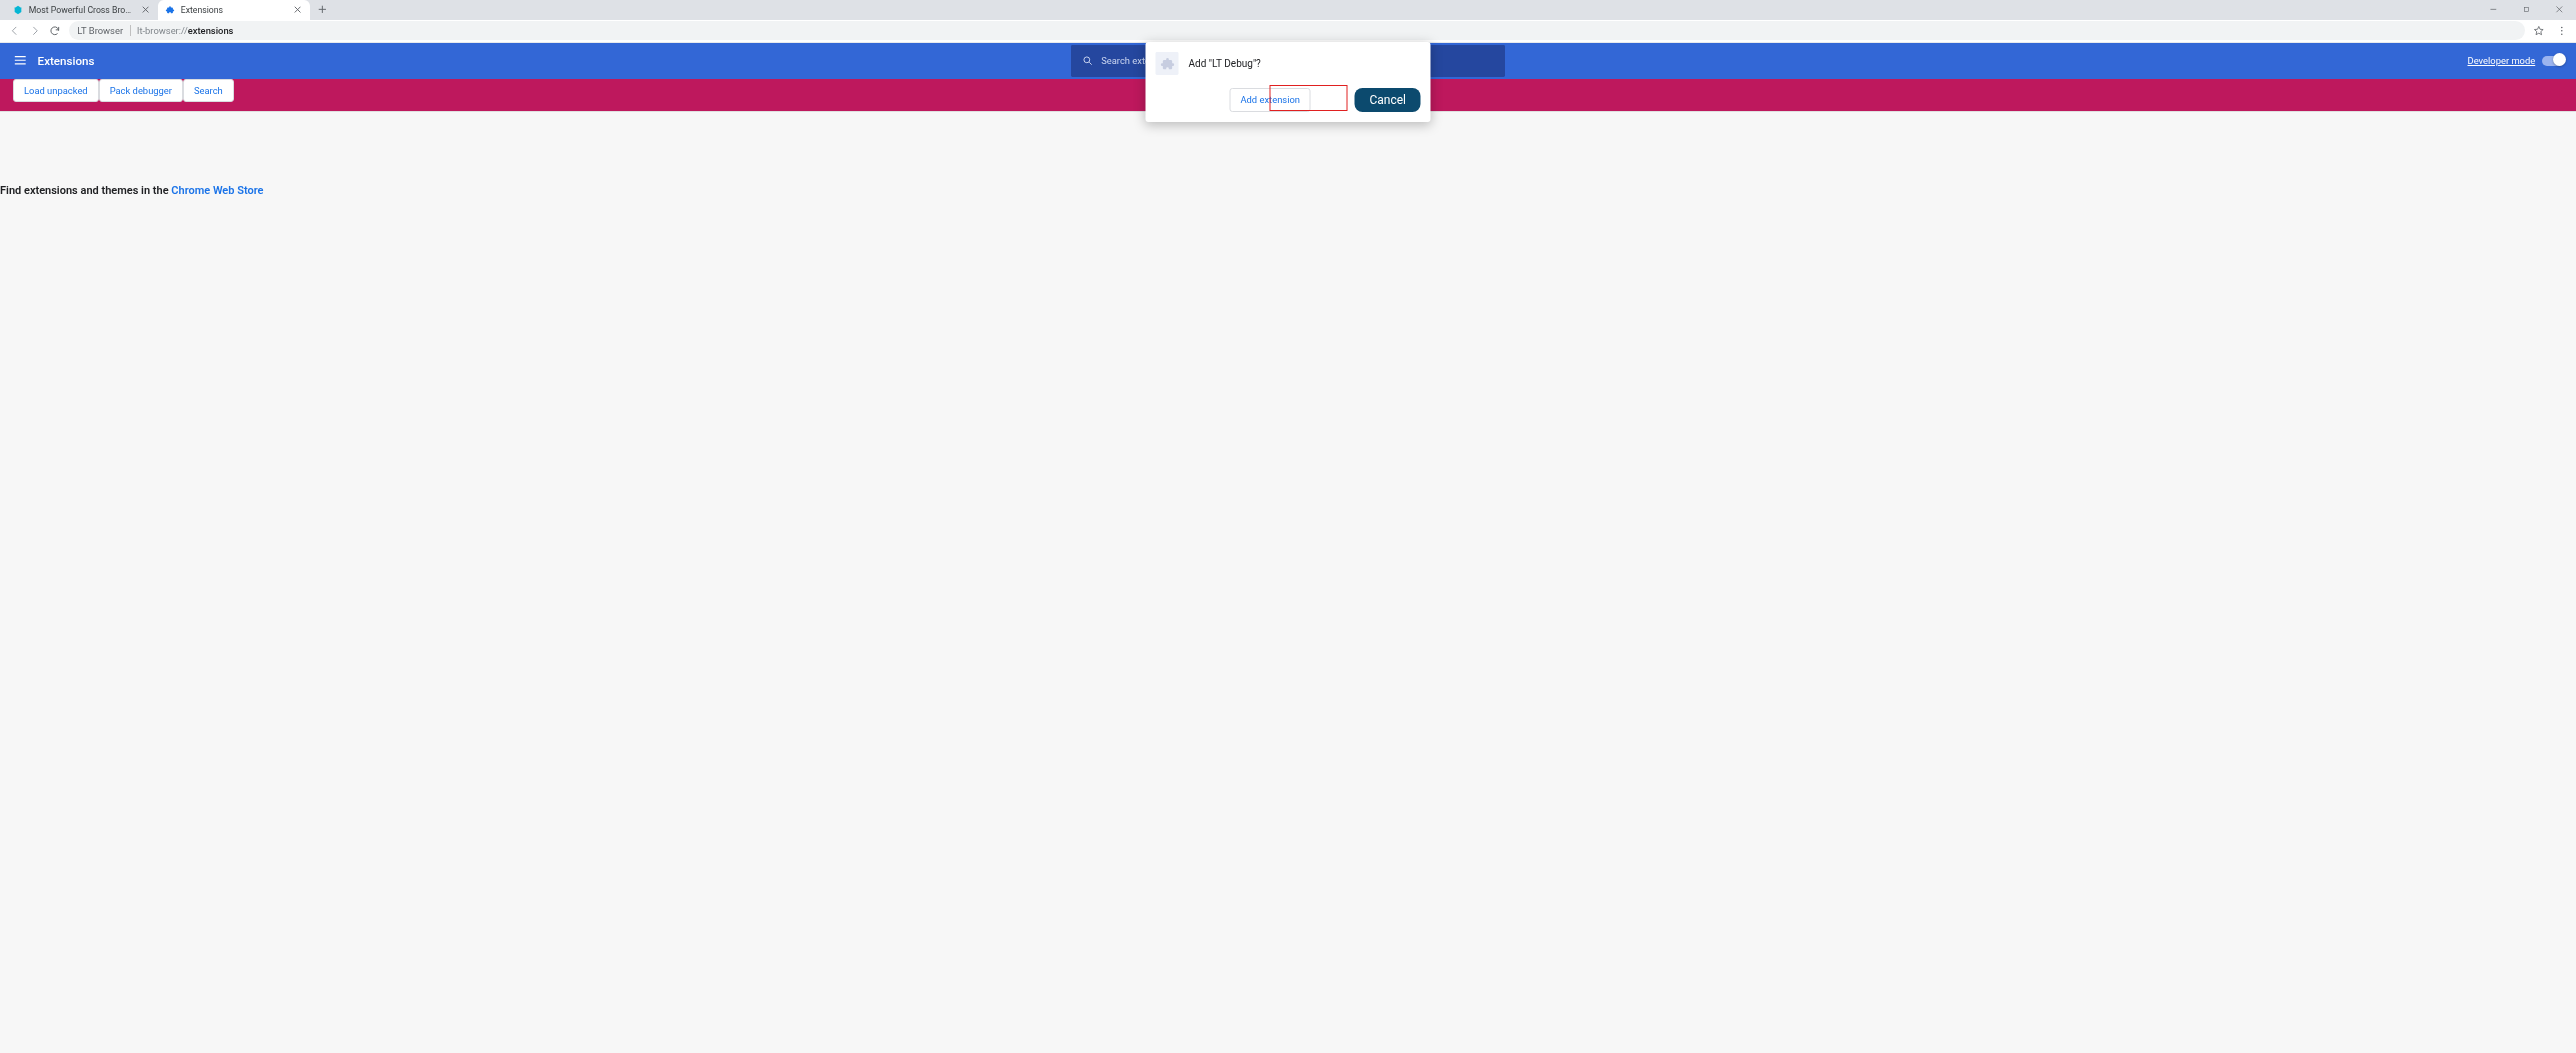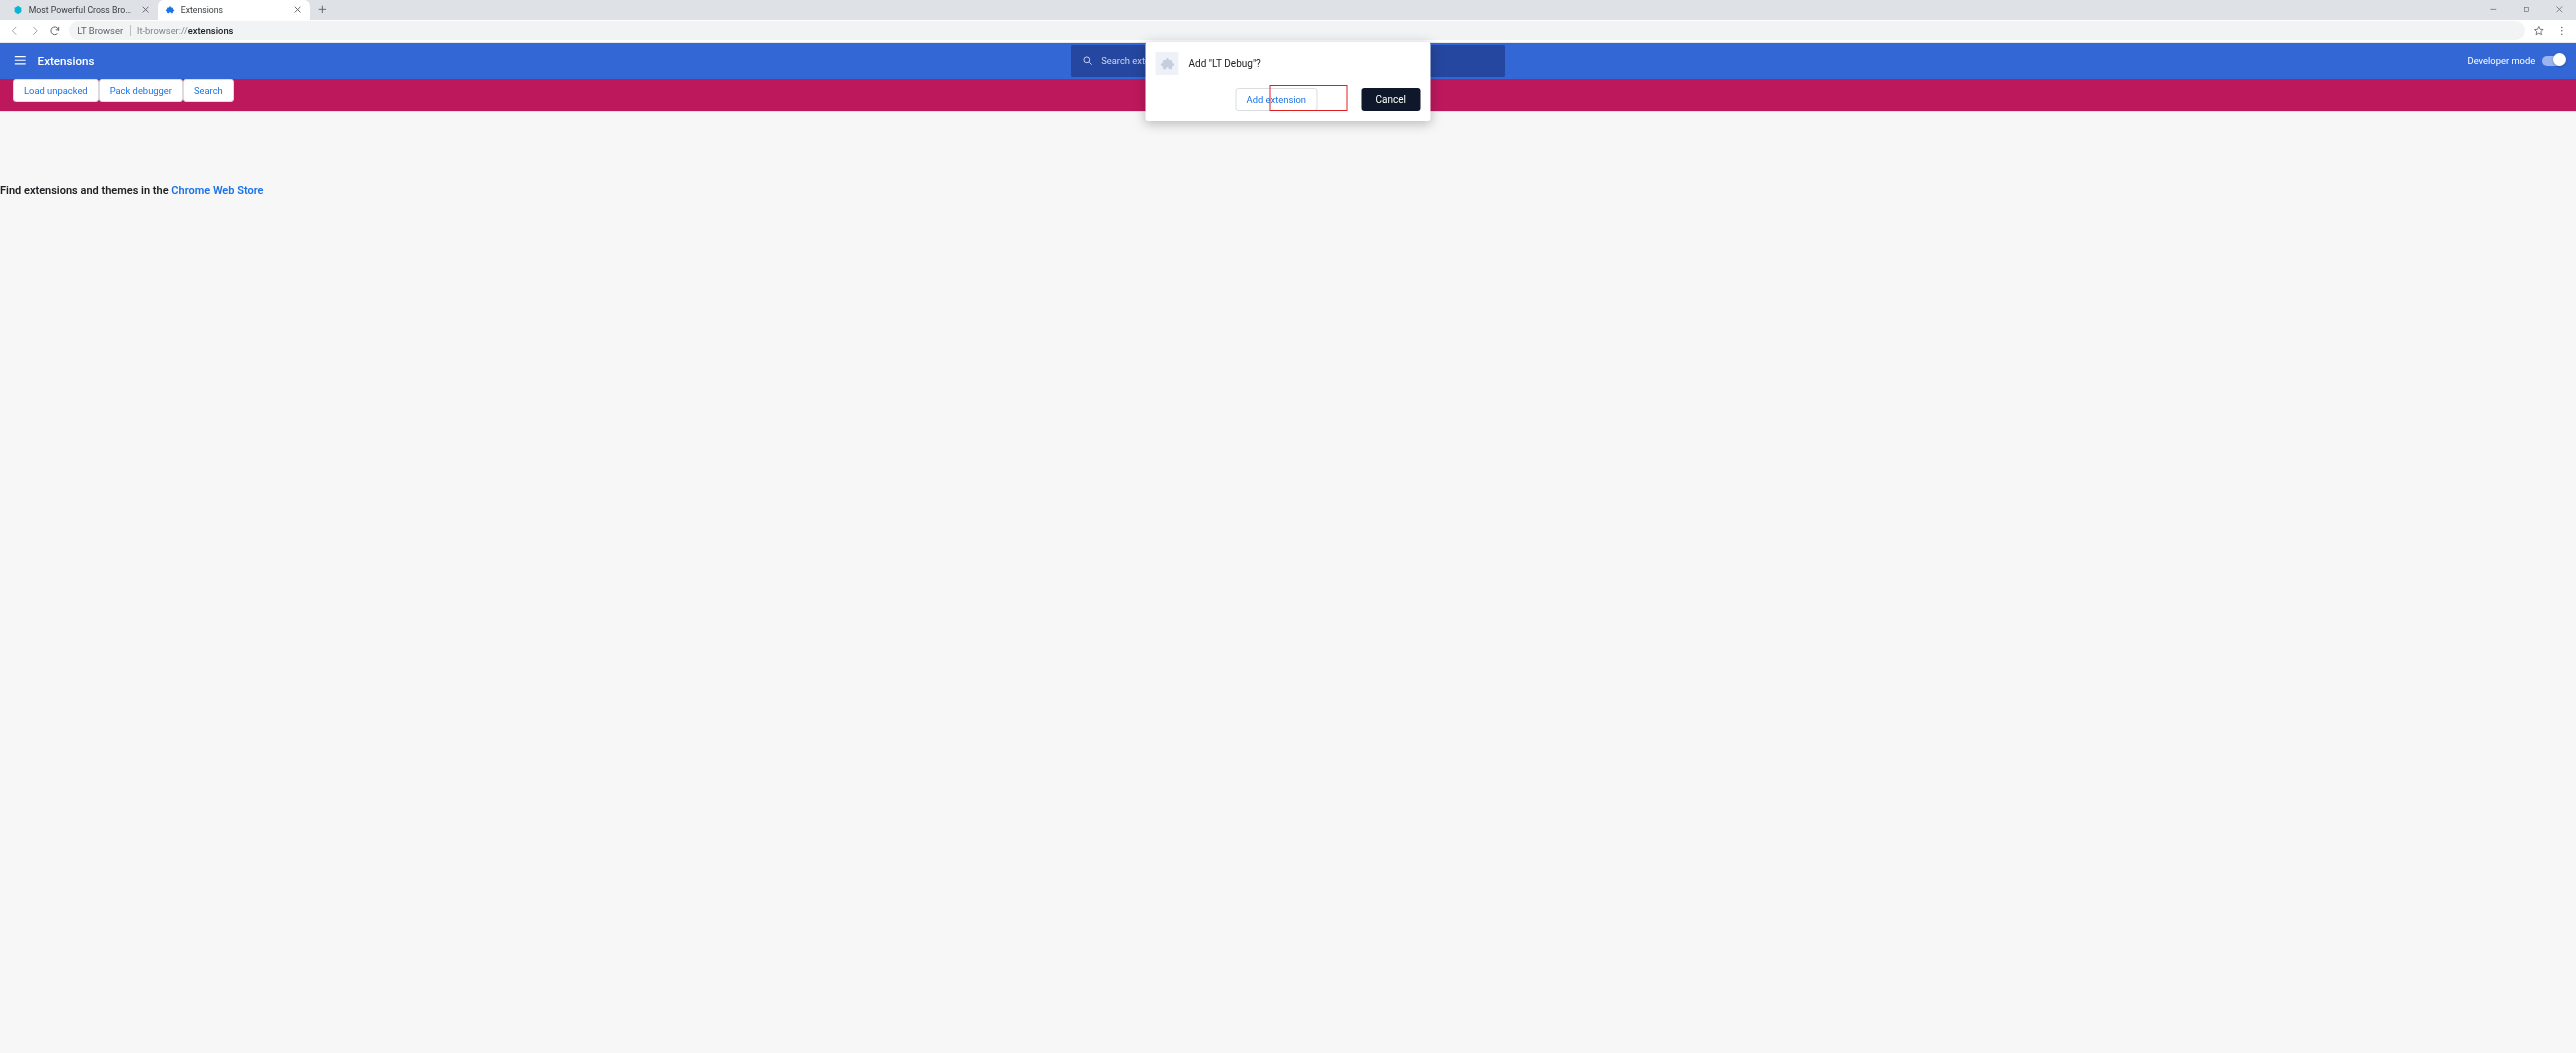--- a/index.html
+++ b/index.html
@@ -57,21 +57,21 @@
     height:36px; background:#3367d6; color:#fff; display:flex; align-items:center; padding:0 11.6px; position:relative;
   }
   .hamburger { width:17.3px; height:17.3px; display:inline-flex; align-items:center; justify-content:center; cursor:pointer; margin-right:8.7px;}
   .ext-title { font-size:11.6px; font-weight:500; }
   .search-region {
     position:absolute; left:50%; transform:translateX(-50%);
     width:434px; height:32px; background:#25479f; border-radius:1.4px;
     display:flex; align-items:center; padding:0 10px; color:#cbd6f1;
   }
   .search-region .sicon { width:13px; height:13px; display:inline-flex; align-items:center; justify-content:center; margin-right:7.2px;}
-  .dev-mode { position:absolute; right:11.6px; display:flex; align-items:center; gap:7.2px; font-size:9.4px;}
+  .dev-mode { position:absolute; right:11.6px; display:flex; align-items:center; gap:7.2px; font-size:9.4px;text-decoration:underline;}
   .switch {
     width:22px; height:10px; border-radius:5px; background:#9cb4ef; position:relative;
   }
   .switch::after {
     content:""; position:absolute; right:-1.4px; top:-2.2px; width:13px; height:13px; border-radius:50%; background:#fff; box-shadow:0 0.7px 2.2px rgba(0,0,0,.3);
   }
 
   
   .action-bar { height:33px; background:#be185d; display:flex; align-items:flex-start; padding:0 13px; border-bottom:0.7px solid #e0e0e0;}
   .pill-btn { border:0.7px solid #dadce0; border-radius:2.9px; background:#fff; color:#1a73e8; font-size:9.4px; padding:5px 10px; cursor:pointer; }
@@ -87,21 +87,21 @@
     width:285px; background:#fff; border-radius:2.9px; box-shadow:0 2.9px 11.6px rgba(0,0,0,.25);
     z-index:50;
     text-align:left;
   }
   .dlg-head { display:flex; align-items:center; gap:10px; padding:10px 10px 5.8px; font-size:10px; color:#202124;}
   .dlg-head .puzzle { width:23px; height:23px; background:#eef1f8; border-radius:1.4px; display:inline-flex; align-items:center; justify-content:center;}
   .dlg-body { padding:0 10px 2.9px; font-size:9px; color:#5f6368; }
   .dlg-body p { margin:4.3px 0; }
   .dlg-actions { display:flex; justify-content:flex-end; gap:8.7px; padding:7.2px 10px 10px; }
   .btn-outline { border:0.7px solid #dadce0; background:#fff; color:#1a73e8; font-size:9.4px; padding:5px 10px; border-radius:2.9px; cursor:pointer;}
-  .btn-filled  { border:none; background:#0f172a; color:#fff; font-size:10px; padding:5px 14.5px; border-radius:3px; cursor:pointer;}
+  .btn-filled  { border:none; background:#0c4a6e; color:#fff; font-size:12px; padding:5px 14.5px; border-radius:8px; cursor:pointer;}
 
   .highlight-red { position:absolute; border:0.7px solid #e02020; pointer-events:none; }
 
   svg { display:block; }
 </style>
 </head>
 <body>
 
 <div class="titlebar">
   <div class="tabs">

